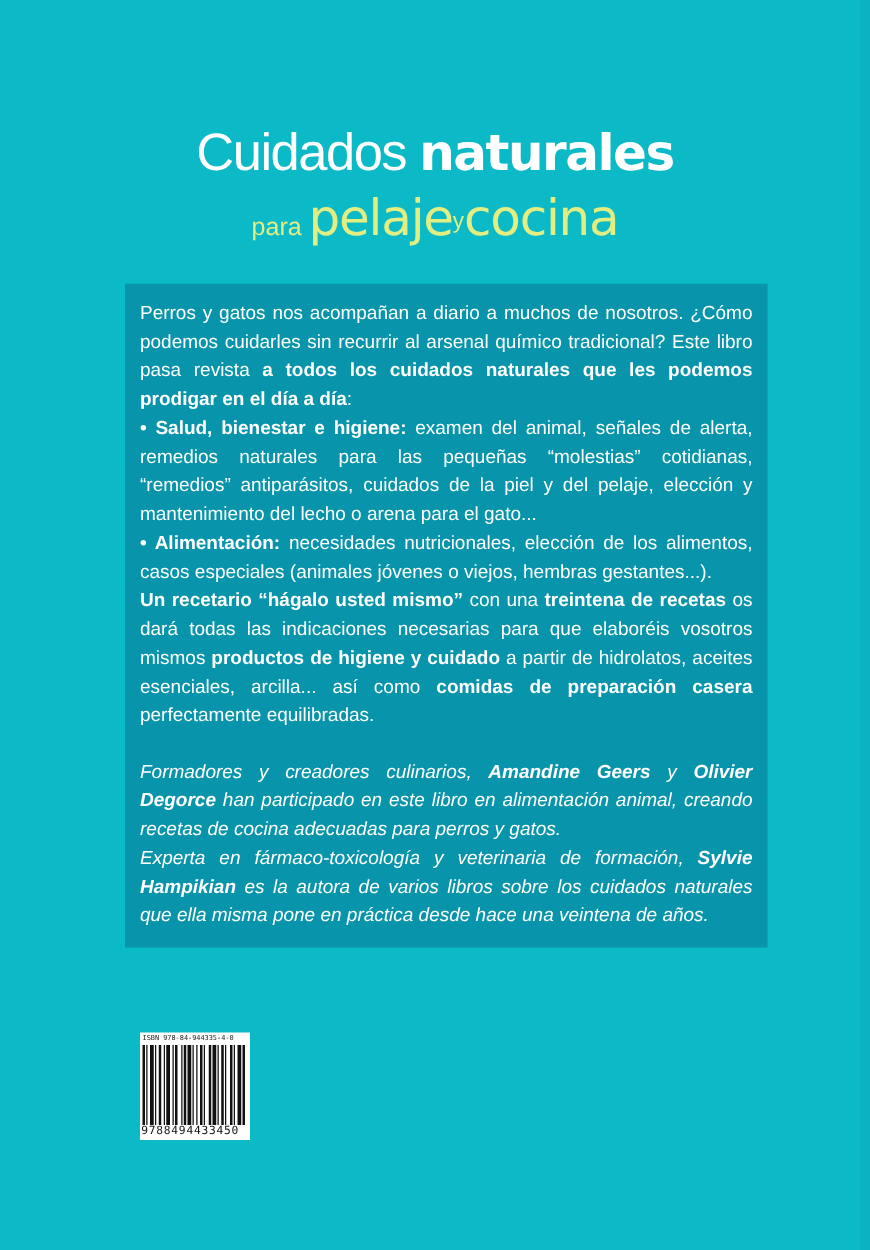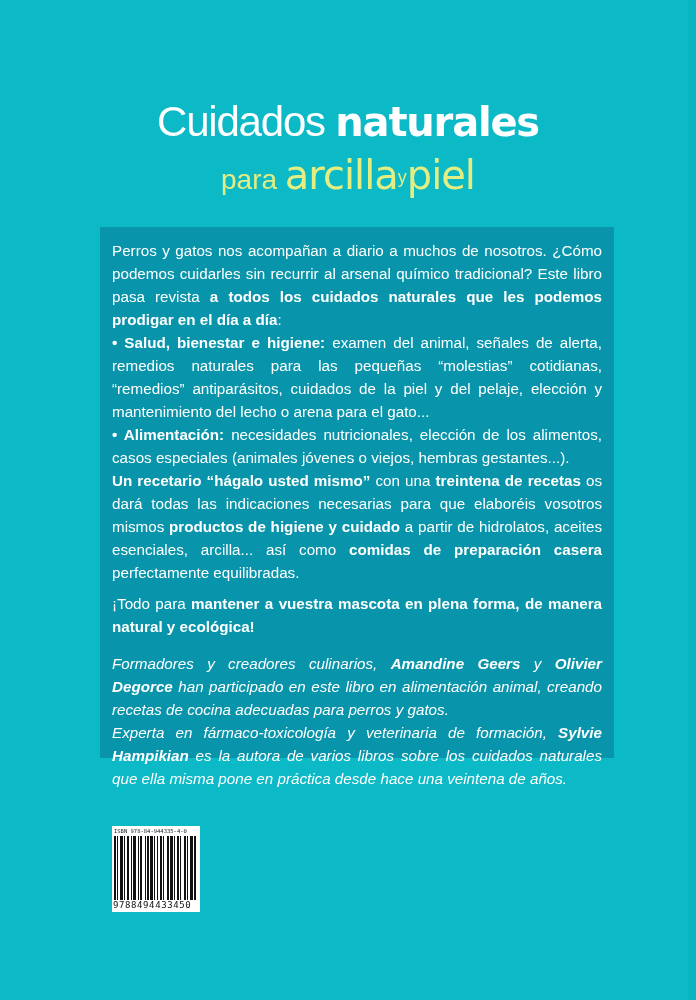--- a/index.html
+++ b/index.html
@@ -8,21 +8,21 @@
     background:#0bb9c7;
     font-family:"DejaVu Sans", sans-serif;
     position:relative;
   }
   .edge { position:absolute; top:0; right:0; width:8px; height:1000px; background:#0ab3c1; }
   .title { position:absolute; left:0; width:696px; text-align:center; }
   .t1 { top:97px; color:#ffffff; font-size:42px; letter-spacing:-1.2px; line-height:50px; }
   .t1 .light { font-weight:normal; font-family:"Liberation Sans", sans-serif; }
   .t1 .bold { font-weight:bold; font-family:"DejaVu Sans", sans-serif; font-size:40px; }
   .t2 { top:150px; color:#e3ee82; line-height:50px; }
-  .t2 .para { font-size:28px; font-family:"Liberation Sans", sans-serif; }
+  .t2 .para { font-size:20px; font-family:"Liberation Sans", sans-serif; }
   .t2 .big { font-size:40px; font-family:"DejaVu Sans", sans-serif; letter-spacing:-1px; }
   .t2 .y { font-size:18px; font-family:"Liberation Sans", sans-serif; vertical-align:6px; }
   .box {
     position:absolute; left:100px; top:227px; width:514px; height:531px;
     background:#0894aa;
     box-sizing:border-box; padding:12px 12px 0 12px;
     color:#ffffff;
   }
   .p { font-family:"Liberation Sans", sans-serif; font-size:15.2px; line-height:23px; text-align:justify; margin:0; }
   .hl { color:#ffffff; font-weight:bold; }
@@ -40,40 +40,37 @@
 </style>
 </head>
 <body>
 
 <div class="edge"></div>
 
 <div class="title t1">
   <span class="light">Cuidados </span><span class="bold">naturales</span>
 </div>
 <div class="title t2">
-  <span class="para">para </span><span class="big">arcilla</span><span class="y">y</span><span class="big">piel</span>
+  <span class="para">para </span><span class="big">pelaje</span><span class="y">y</span><span class="big">cocina</span>
 </div>
 
 <div class="box">
   <p class="p">
     <span>Perros y gatos nos acompañan a diario a muchos de nosotros. ¿Cómo podemos cuidarles sin recurrir al arsenal químico tradicional? Este libro pasa revista </span><span class="hl">a todos los cuidados naturales que les podemos prodigar en el día a día</span><span>:</span>
   </p>
   <p class="p">
     <span class="hl">• Salud, bienestar e higiene:</span><span> examen del animal, señales de alerta, remedios naturales para las pequeñas “molestias” cotidianas, “remedios” antiparásitos, cuidados de la piel y del pelaje, elección y mantenimiento del lecho o arena para el gato...</span>
   </p>
   <p class="p">
     <span class="hl">• Alimentación:</span><span> necesidades nutricionales, elección de los alimentos, casos especiales (animales jóvenes o viejos, hembras gestantes...).</span>
   </p>
   <p class="p">
     <span class="hl">Un recetario “hágalo usted mismo”</span><span> con una </span><span class="hl">treintena de recetas</span><span> os dará todas las indicaciones necesarias para que elaboréis vosotros mismos </span><span class="hl">productos de higiene y cuidado</span><span> a partir de hidrolatos, aceites esenciales, arcilla... así como </span><span class="hl">comidas de preparación casera</span><span> perfectamente equilibradas.</span>
   </p>
   <div class="gap"></div>
-  <p class="p">
-    <span>¡Todo para </span><span class="hl">mantener a vuestra mascota en plena forma, de manera natural y ecológica!</span>
-  </p>
   <div class="gap" style="height:14px"></div>
   <p class="p it">
     <span>Formadores y creadores culinarios, </span><b>Amandine Geers</b><span> y </span><b>Olivier Degorce</b><span> han participado en este libro en alimentación animal, creando recetas de cocina adecuadas para perros y gatos.</span>
   </p>
   <p class="p it">
     <span>Experta en fármaco-toxicología y veterinaria de formación, </span><b>Sylvie Hampikian</b><span> es la autora de varios libros sobre los cuidados naturales que ella misma pone en práctica desde hace una veintena de años.</span>
   </p>
 </div>
 
 <div class="barcode">

